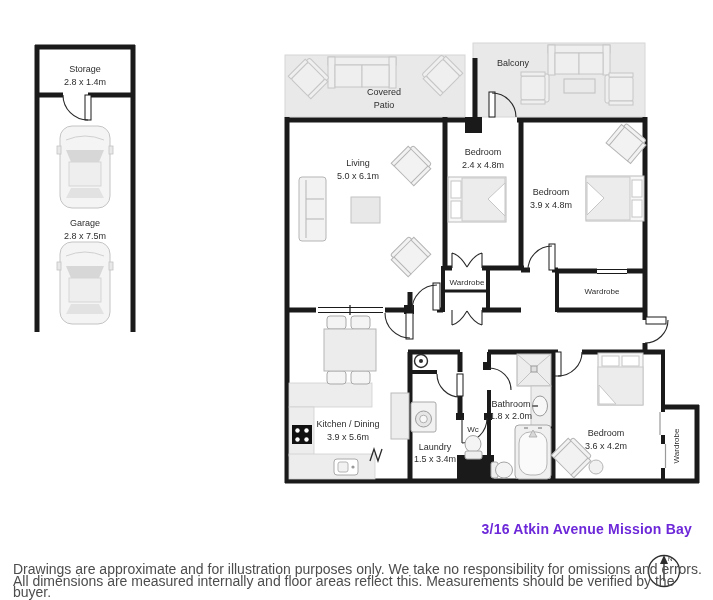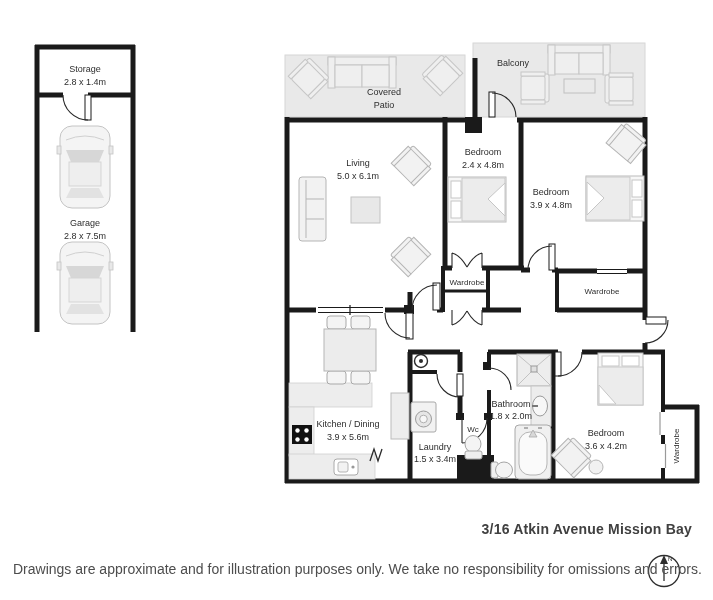--- a/index.html
+++ b/index.html
@@ -11,21 +11,21 @@
   .room-dims{font-size:9px;text-anchor:middle;}
   .small-label{font-size:8px;text-anchor:middle;}
   .wall{stroke:#1a1a1a;fill:none;}
   .door{stroke:#2a2a2a;stroke-width:1.1;fill:none;}
   .leaf{fill:#ffffff;stroke:#1a1a1a;stroke-width:1;}
   .furn{fill:#f2f2f2;stroke:#b5b5b5;stroke-width:1;}
   .furn-line{stroke:#b5b5b5;stroke-width:1;fill:none;}
   .ofurn{fill:#efefef;stroke:#c6c6c6;stroke-width:1;}
   .counter{fill:#ededed;stroke:#cfcfcf;stroke-width:0.8;}
   #address{position:absolute;top:521px;right:21px;font-size:14px;font-weight:600;
-           color:#404040;letter-spacing:.2px;}
+           color:#6d28d9;letter-spacing:.2px;}
   #disclaimer{position:absolute;left:13px;top:564px;font-size:14px;color:#4d4d4d;
               line-height:11.5px;}
 </style>
 </head>
 <body>
 
 <div id="page">
 
 <svg id="plan-svg" width="713" height="600" viewBox="0 0 713 600">
 
@@ -298,15 +298,16 @@
     <line x1="664" y1="581" x2="664" y2="563" stroke="#2e2e2e" stroke-width="1.3"></line>
     <path d="M660,564 L664,555 L668,564 Z" fill="#2e2e2e"></path>
     <text x="668" y="561" font-size="6" fill="#c4c4c4">N</text>
   </g>
 </svg>
 
 <div id="address">3/16 Atkin Avenue Mission Bay</div>
 
 <div id="disclaimer">
   <div>Drawings are approximate and for illustration purposes only. We take no responsibility for omissions and errors.</div>
+  <div>All dimensions are measured internally and floor areas reflect this. Measurements should be verified by the buyer.</div>
 </div>
 
 </div>
 
 </body></html>

